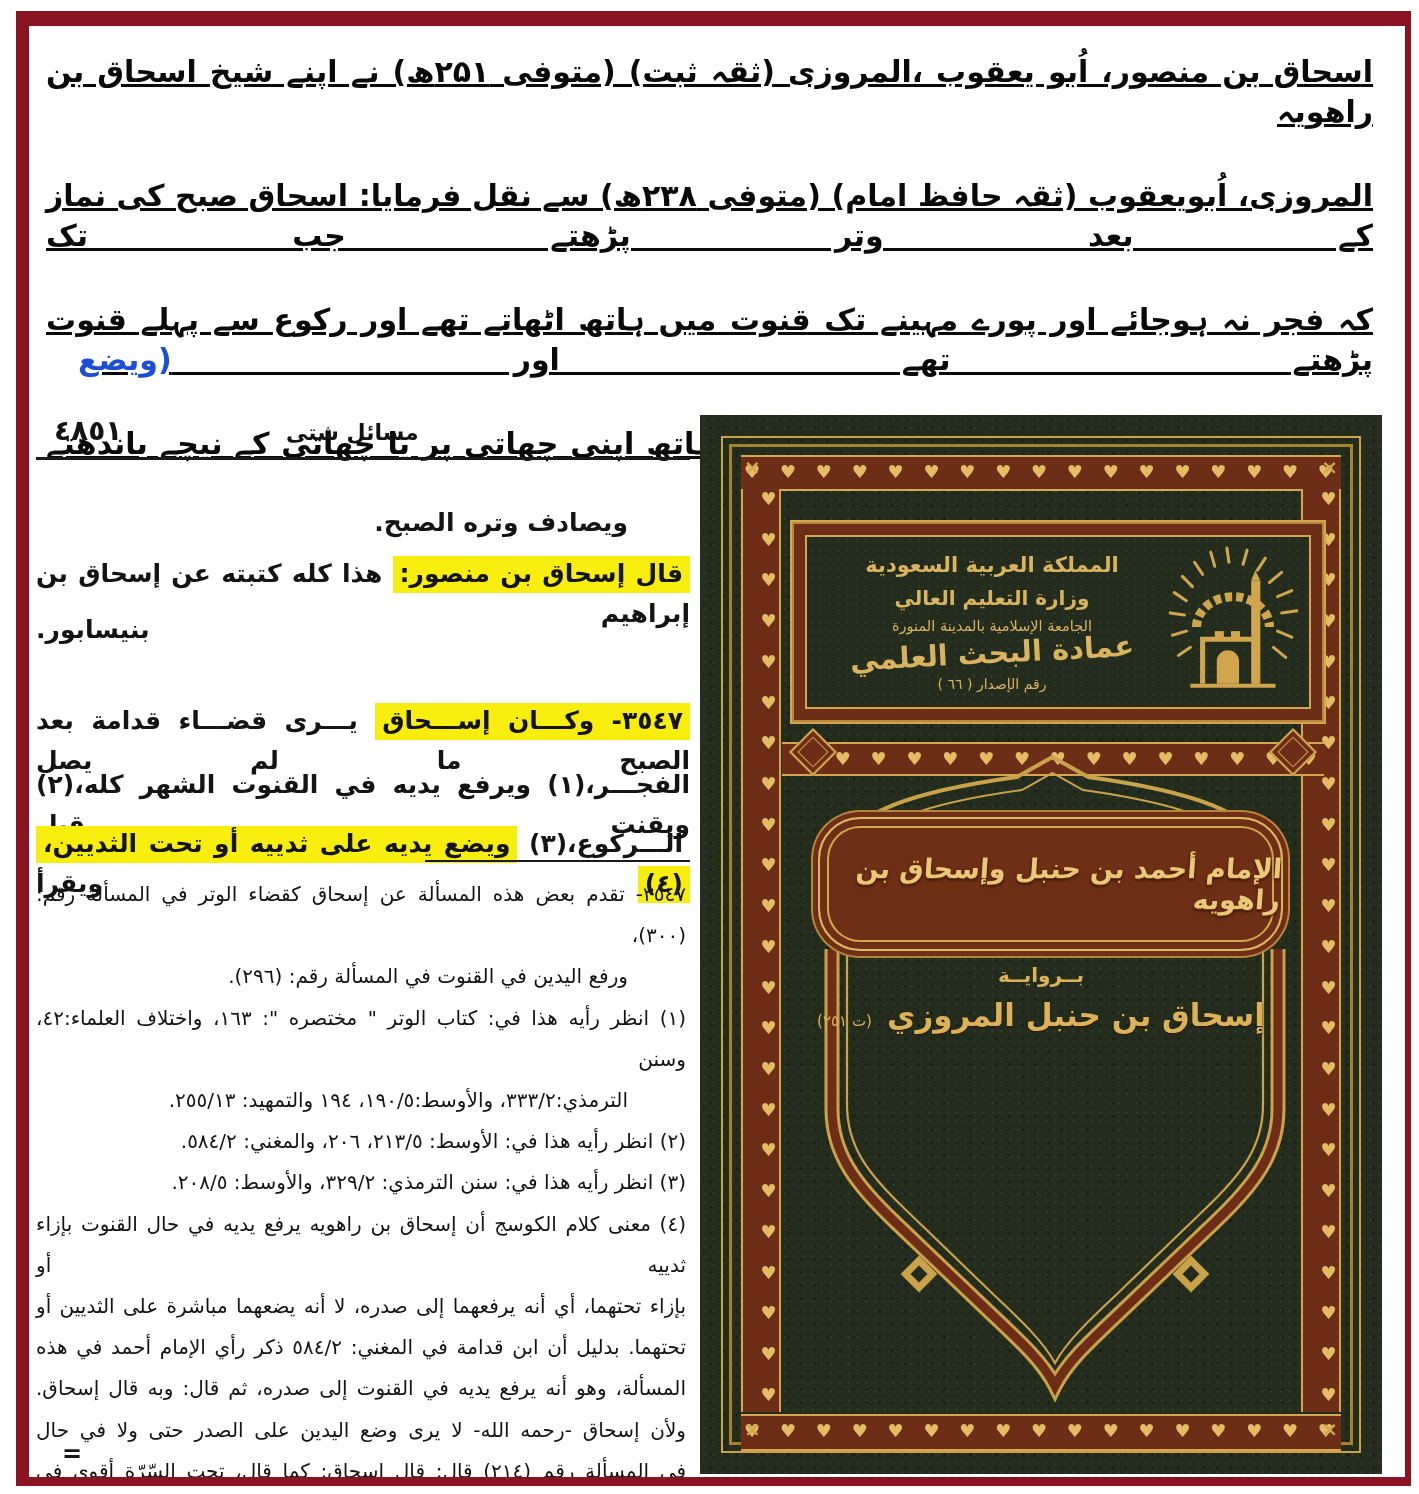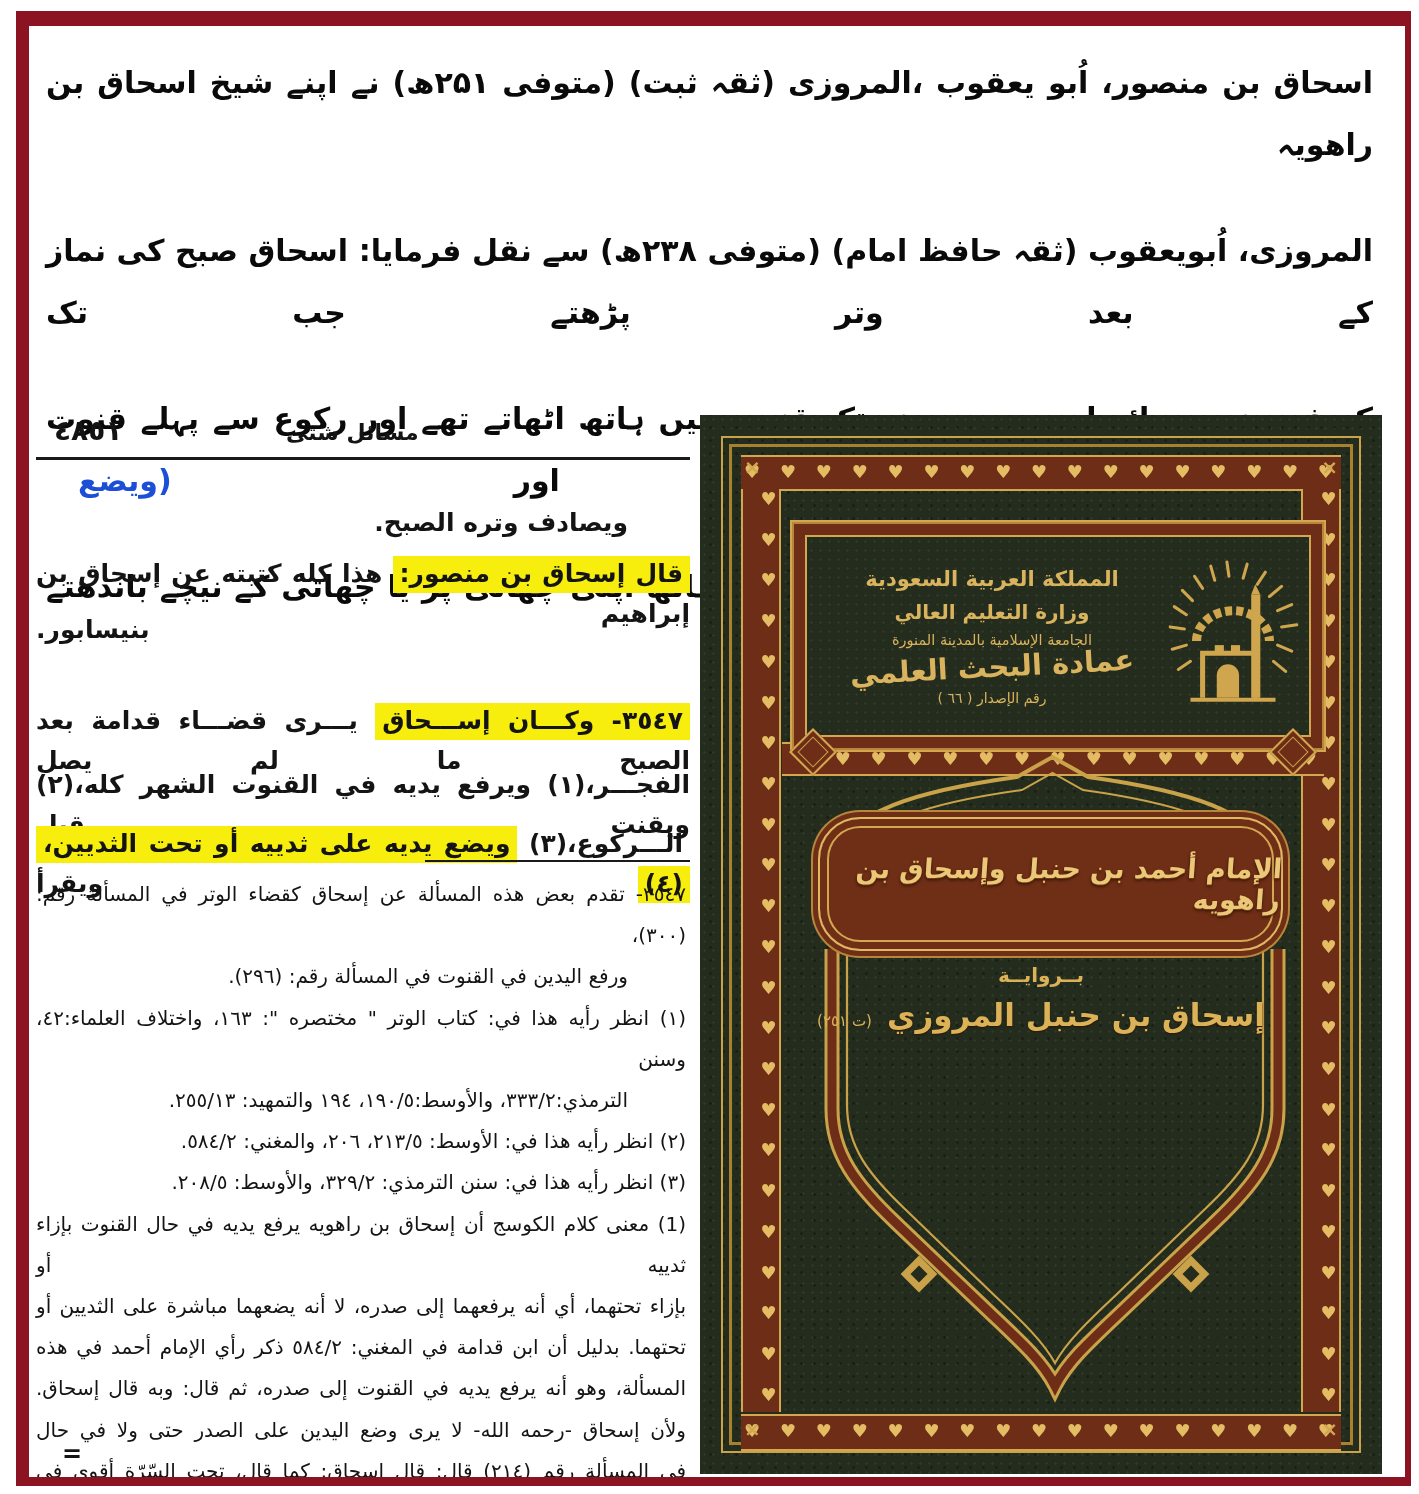--- a/index.html
+++ b/index.html
@@ -13,22 +13,22 @@
     border-style:solid;border-color:#8c1422;
     border-width:15px 6px 9px 13px;
     pointer-events:none;z-index:60;
   }
   
   .urdu-block{
     position:absolute;left:46px;right:46px;top:52px;height:350px;
     direction:rtl;color:#0a0a0a;font-weight:bold;z-index:5;
   }
   .uline{
-    font-size:30px;line-height:62px;margin-bottom:44px;
-    text-align:justify;text-align-last:justify;
+    font-size:30px;line-height:40px;margin-bottom:44px;
+    text-align:justify;text-align-last:justify;text-decoration:underline;
   }
   .red-seg{color:#1d4ed8;margin-left:32px;}
   
   .scan{
     position:absolute;left:36px;top:408px;width:654px;height:1072px;
     direction:rtl;color:#141414;z-index:5;
   }
   .scan-pagenum{position:absolute;left:18px;top:6px;font-size:28px;font-weight:bold;letter-spacing:3px;direction:ltr;}
   .scan-title{position:absolute;left:250px;top:12px;font-size:22px;font-weight:bold;}
   .scan-headrule{position:absolute;left:0;right:0;top:49px;border-top:3px solid #1a1a1a;}
@@ -77,21 +77,21 @@
   .ob-v::before{content:"♥ ♥ ♥ ♥ ♥ ♥ ♥ ♥ ♥ ♥ ♥ ♥ ♥ ♥ ♥ ♥ ♥ ♥ ♥ ♥ ♥ ♥ ♥ ♥ ♥ ♥ ♥ ♥ ♥ ♥ ♥ ♥ ♥ ♥ ♥ ♥ ♥ ♥ ♥ ♥ ♥ ♥ ♥ ♥ ♥ ♥ ♥ ♥ ♥ ♥ ♥ ♥ ♥ ♥ ♥ ♥ ♥ ♥ ♥ ♥ ♥ ♥ ♥ ♥ ♥ ♥ ♥ ♥ ♥ ♥";}
   .ob-left{left:41px;}
   .ob-right{right:41px;}
   .corner-x{position:absolute;color:#d2a74f;font-size:20px;font-weight:bold;z-index:3;}
   .medallion{
     position:absolute;width:30px;height:30px;background:#6e2d17;
     border:2px solid #d2a74f;transform:rotate(45deg);
     box-shadow:inset 0 0 0 4px #6e2d17,inset 0 0 0 5px #d2a74f;z-index:3;
   }
   .panel{
-    position:absolute;left:92px;right:58px;top:107px;height:228px;
+    position:absolute;left:92px;right:58px;top:107px;height:200px;
     background:#6e2d17;z-index:2;
     box-shadow:0 0 0 2px #d2a74f,inset 0 0 0 2px #b8863b;
   }
   .panel-inner{
     position:absolute;inset:13px;border:2px solid #d2a74f;
     background-color:#242d1d;
     background-image:radial-gradient(rgba(255,255,255,0.05) 1px,transparent 1.4px);
     background-size:9px 9px;
     display:flex;align-items:center;
   }
@@ -152,21 +152,21 @@
 
   <div class="fn-rule"></div>
 
   <div class="fnotes">
     <div class="fn">٣٥٤٧- تقدم بعض هذه المسألة عن إسحاق كقضاء الوتر في المسألة رقم: (٣٠٠)،</div>
     <div class="fn ind">ورفع اليدين في القنوت في المسألة رقم: (٢٩٦).</div>
     <div class="fn">(١) انظر رأيه هذا في: كتاب الوتر " مختصره ": ١٦٣، واختلاف العلماء:٤٢، وسنن</div>
     <div class="fn ind">الترمذي:٣٣٣/٢، والأوسط:١٩٠/٥، ١٩٤ والتمهيد: ٢٥٥/١٣.</div>
     <div class="fn short">(٢) انظر رأيه هذا في: الأوسط: ٢١٣/٥، ٢٠٦، والمغني: ٥٨٤/٢.</div>
     <div class="fn short">(٣) انظر رأيه هذا في: سنن الترمذي: ٣٢٩/٢، والأوسط: ٢٠٨/٥.</div>
-    <div class="fn">(1) معنى كلام الكوسج أن إسحاق بن راهويه يرفع يديه في حال القنوت بإزاء ثدييه أو</div>
+    <div class="fn">(٤) معنى كلام الكوسج أن إسحاق بن راهويه يرفع يديه في حال القنوت بإزاء ثدييه أو</div>
     <div class="fn">بإزاء تحتهما، أي أنه يرفعهما إلى صدره، لا أنه يضعهما مباشرة على الثديين أو</div>
     <div class="fn">تحتهما. بدليل أن ابن قدامة في المغني: ٥٨٤/٢ ذكر رأي الإمام أحمد في هذه</div>
     <div class="fn">المسألة، وهو أنه يرفع يديه في القنوت إلى صدره، ثم قال: وبه قال إسحاق.</div>
     <div class="fn">ولأن إسحاق -رحمه الله- لا يرى وضع اليدين على الصدر حتى ولا في حال</div>
     <div class="fn">في المسألة رقم (٢١٤) قال: قال إسحاق: كما قال، تحت السّرّة أقوى في</div>
 
   </div>
 
   <div class="cont-mark">=</div>
 </div>

